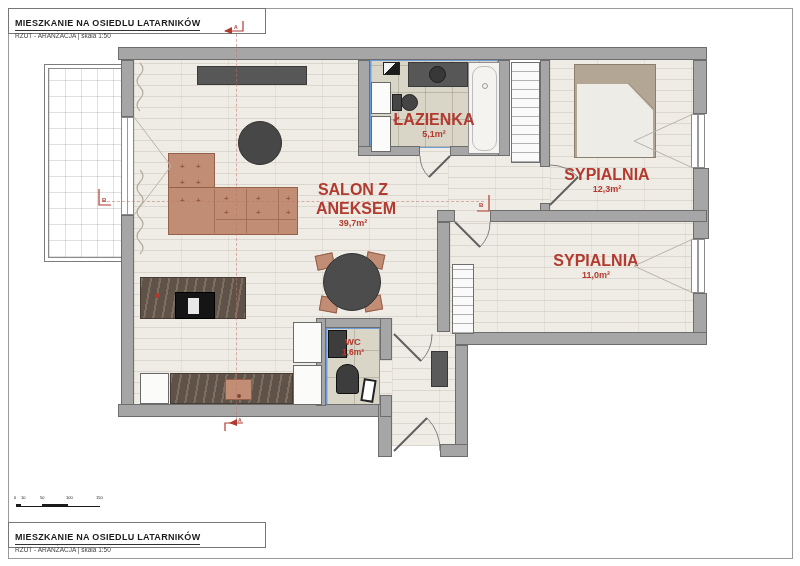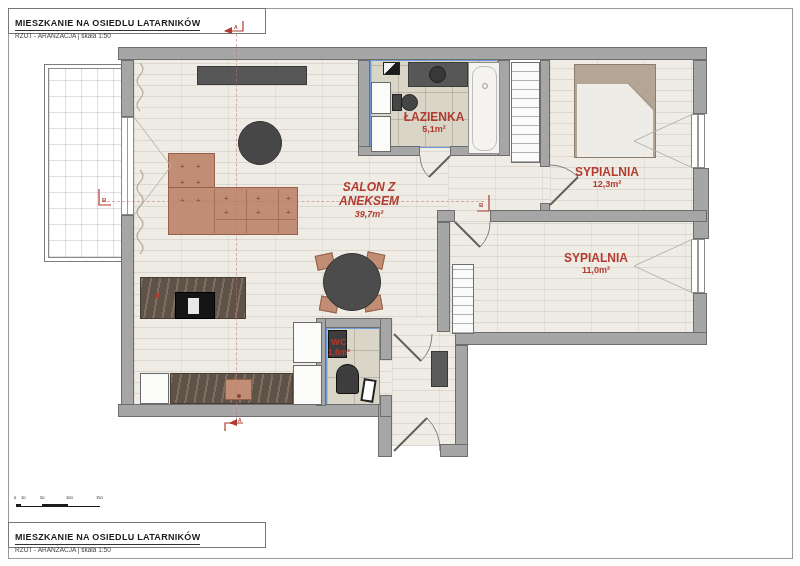--- a/index.html
+++ b/index.html
@@ -33,21 +33,21 @@
   .terr{background:#c18d74;border:1px solid #96604a;box-sizing:border-box;}
   .white-box{background:#fbfbfa;border:1px solid #6a6a6a;box-sizing:border-box;}
   .wood-dark{background-color:#5f5248;border:1px solid #463c33;box-sizing:border-box;background-image:
       repeating-linear-gradient(100deg, rgba(235,210,175,.22) 0 2px, transparent 2px 9px);}
   .wardrobe{background:#fafafa;border:1px solid #6f6f6f;box-sizing:border-box;background-image:
       repeating-linear-gradient(0deg, rgba(90,90,90,.45) 0 1px, transparent 1px 9px);}
   .sofa-line{position:absolute;background:rgba(150,96,74,.65);}
   .tuft{position:absolute;font-size:8px;line-height:8px;color:rgba(130,70,50,.7);font-weight:700;}
   .tuft::before{content:"+";}
   .room-label{position:absolute;text-align:center;color:#b23a2f;font-weight:700;z-index:30;}
-  .rname{display:block;font-size:12px;line-height:1.2;}
+  .rname{display:block;font-size:16px;line-height:1.2;}
   .rarea{display:block;font-size:9px;line-height:1.2;}
   .dash-v{border-left:1px dashed rgba(186,118,110,.55);width:0;}
   .dash-h{border-top:1px dashed rgba(186,118,110,.55);height:0;}
   .overlay{position:absolute;left:0;top:0;z-index:40;pointer-events:none;}
   .scale-label{position:absolute;font-size:4px;color:#222;line-height:1;}
   .scale-seg{position:absolute;background:#1b1b1b;}
 </style>
 </head>
 <body>
 
@@ -169,37 +169,37 @@
   <div class="abs" style="left:336px;top:364px;width:23px;height:30px;background:#3d3d3d;border:1px solid #111;border-radius:11px 11px 3px 3px;box-sizing:border-box;"></div>
   <div class="abs" style="left:362px;top:379px;width:13px;height:23px;background:#fff;border:2px solid #222;box-sizing:border-box;transform:rotate(9deg);z-index:6;"></div>
   <div class="abs" style="left:431px;top:351px;width:17px;height:36px;background:#5a5a5a;border:1px solid #373737;box-sizing:border-box;"></div>
 
   <div class="abs wardrobe" style="left:511px;top:62px;width:29px;height:101px;"></div>
   <div class="abs wardrobe" style="left:452px;top:264px;width:22px;height:70px;"></div>
   <div class="abs" style="left:574px;top:64px;width:82px;height:94px;background:#b3a695;border:1px solid #8b7e6d;box-sizing:border-box;">
     <div class="abs" style="left:2px;top:19px;width:76px;height:73px;background:#edece6;clip-path:polygon(0 0,67% 0,100% 36%,100% 100%,0 100%);"></div>
   </div>
 
-  <div class="room-label" style="left:332px;top:180px;width:74px;font-style:italic;">
+  <div class="room-label" style="left:316px;top:180px;width:74px;">
     <span class="rname">SALON Z ANEKSEM</span>
     <span class="rarea">39,7m²</span>
   </div>
   <div class="room-label" style="left:392px;top:110px;width:84px;">
     <span class="rname">ŁAZIENKA</span>
     <span class="rarea">5,1m²</span>
   </div>
   <div class="room-label" style="left:552px;top:165px;width:110px;">
     <span class="rname">SYPIALNIA</span>
     <span class="rarea">12,3m²</span>
   </div>
   <div class="room-label" style="left:536px;top:251px;width:120px;">
     <span class="rname">SYPIALNIA</span>
     <span class="rarea">11,0m²</span>
   </div>
-  <div class="room-label" style="left:312px;top:336px;width:54px;">
+  <div class="room-label" style="left:326px;top:336px;width:54px;">
     <span class="rname" style="font-size:9.5px">WC</span>
     <span class="rarea" style="font-size:8.5px">1,6m²</span>
   </div>
 
   <div class="abs dash-v" style="left:236px;top:34px;height:386px;"></div>
   <div class="abs dash-h" style="left:102px;top:201px;width:382px;"></div>
 
   <div class="abs" style="left:14px;top:496px;width:92px;height:14px;">
     <span class="scale-label" style="left:0;top:0;">0</span>
     <span class="scale-label" style="left:7px;top:0;">10</span>

